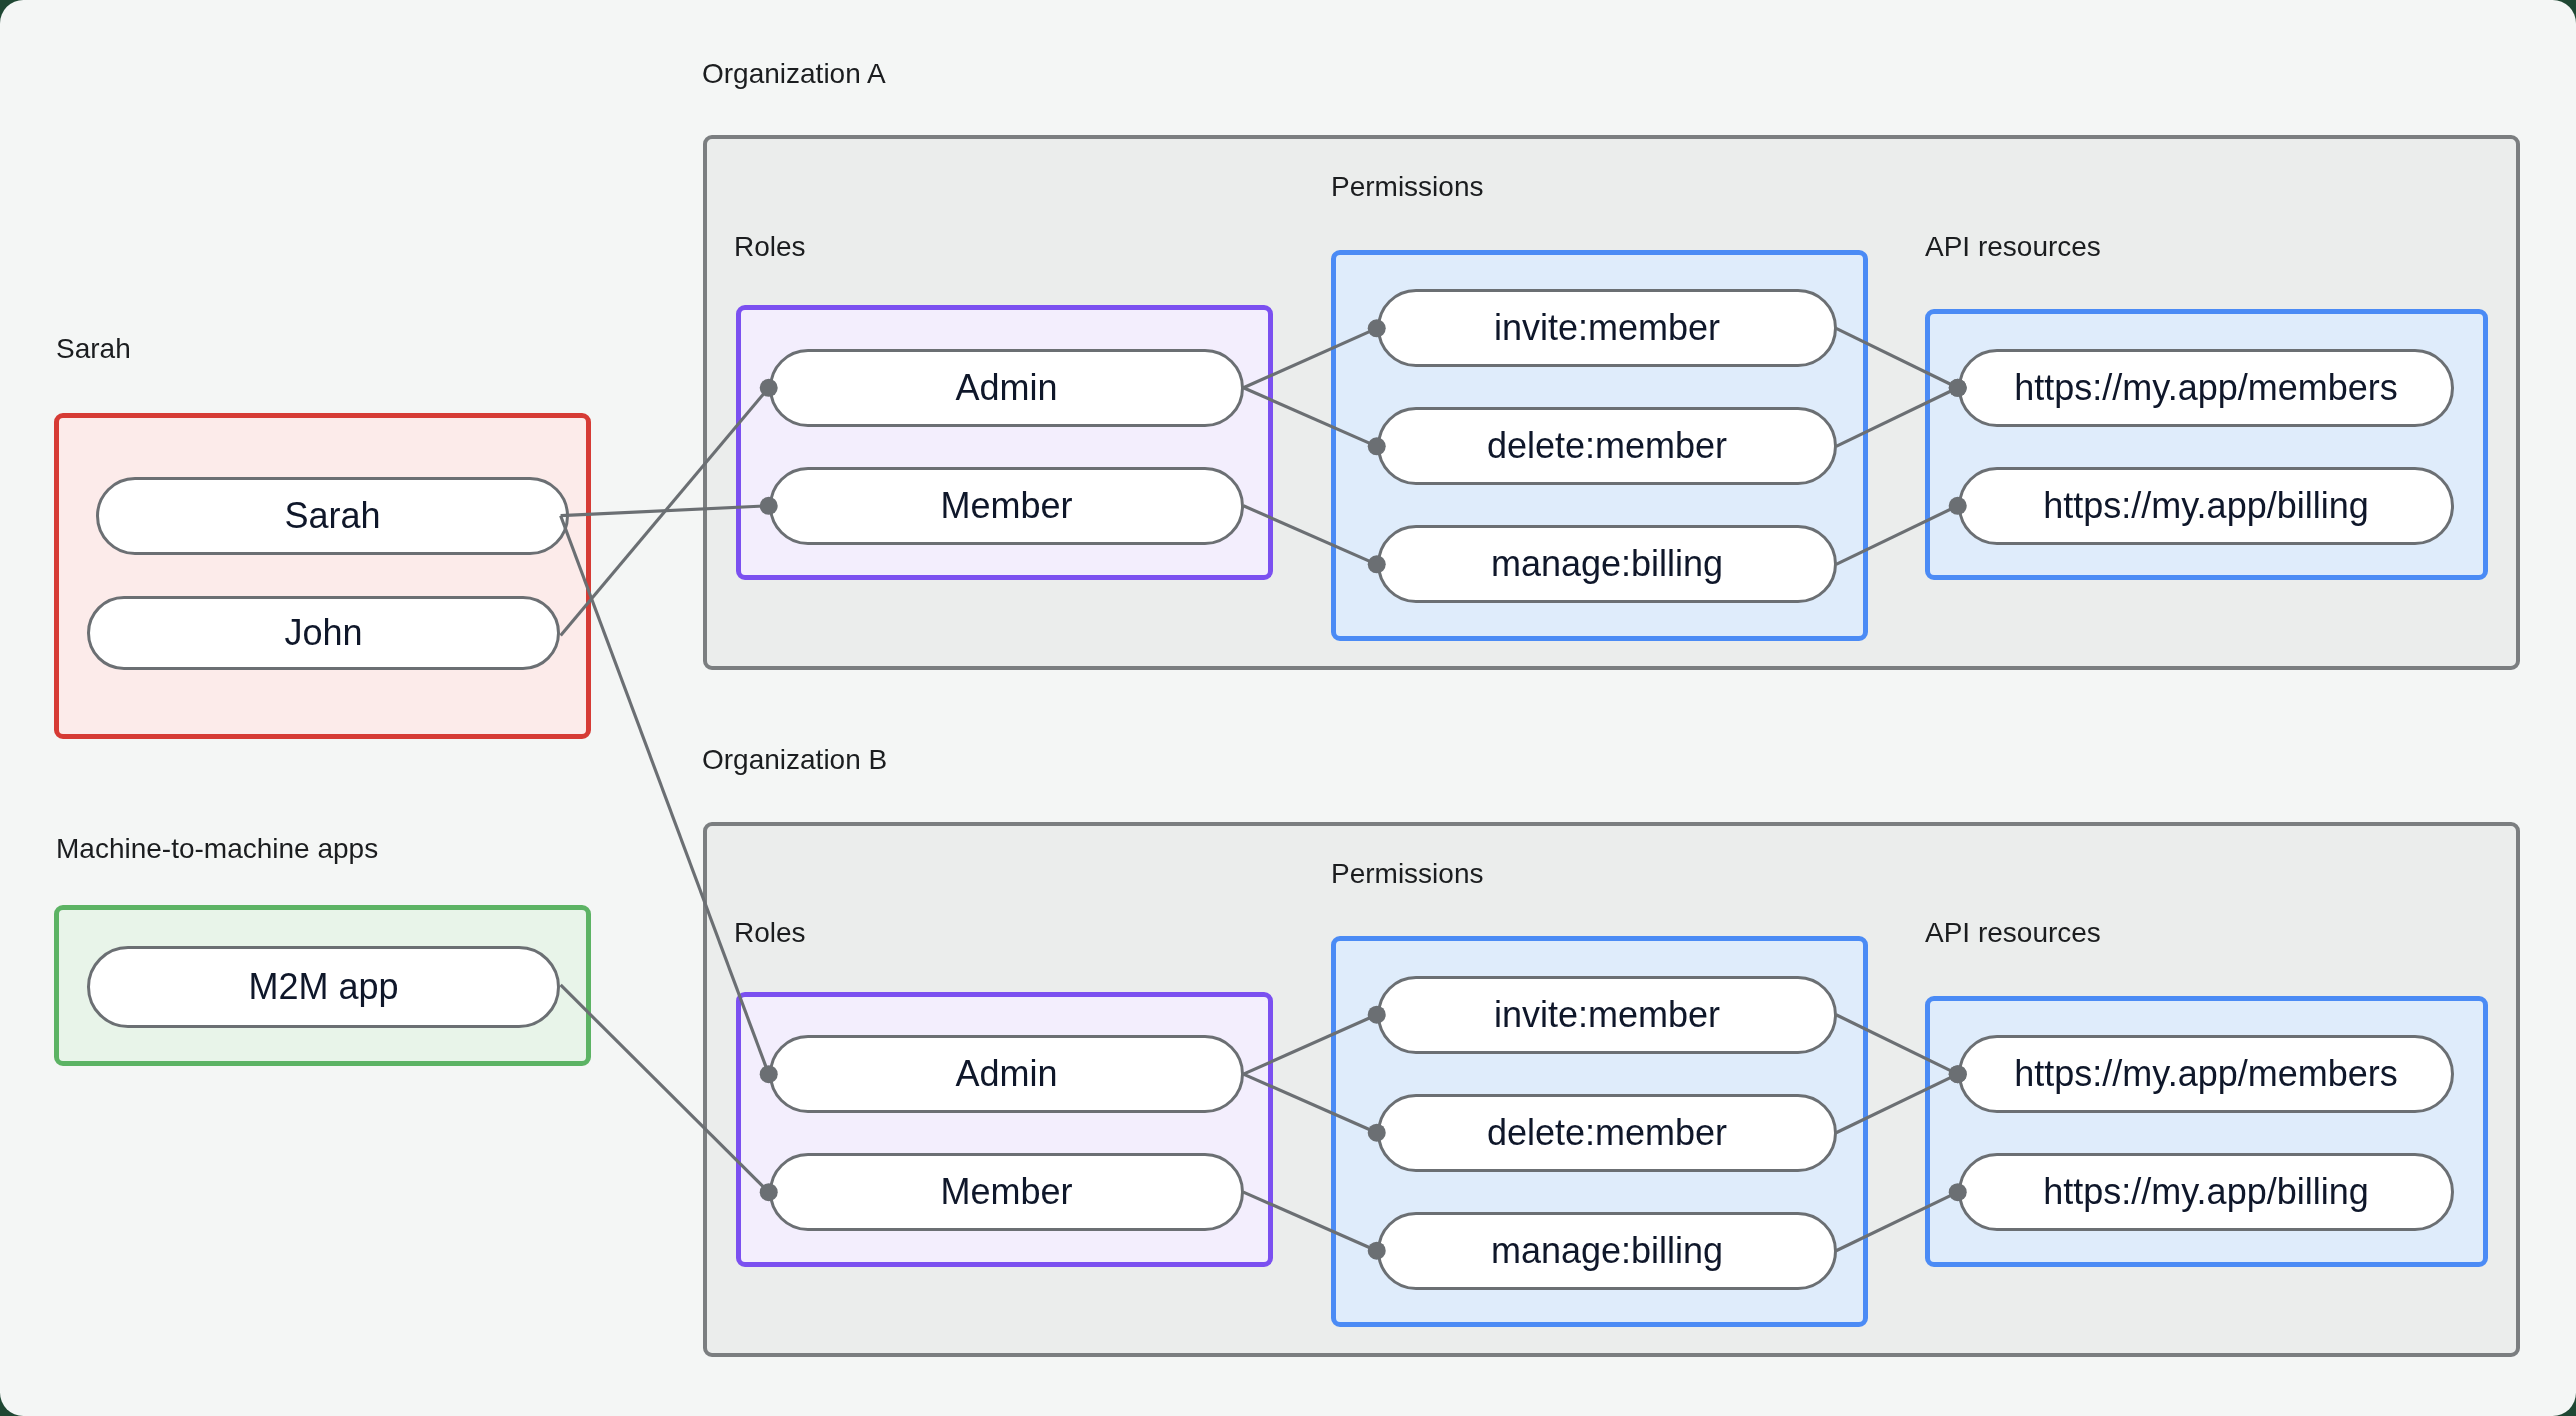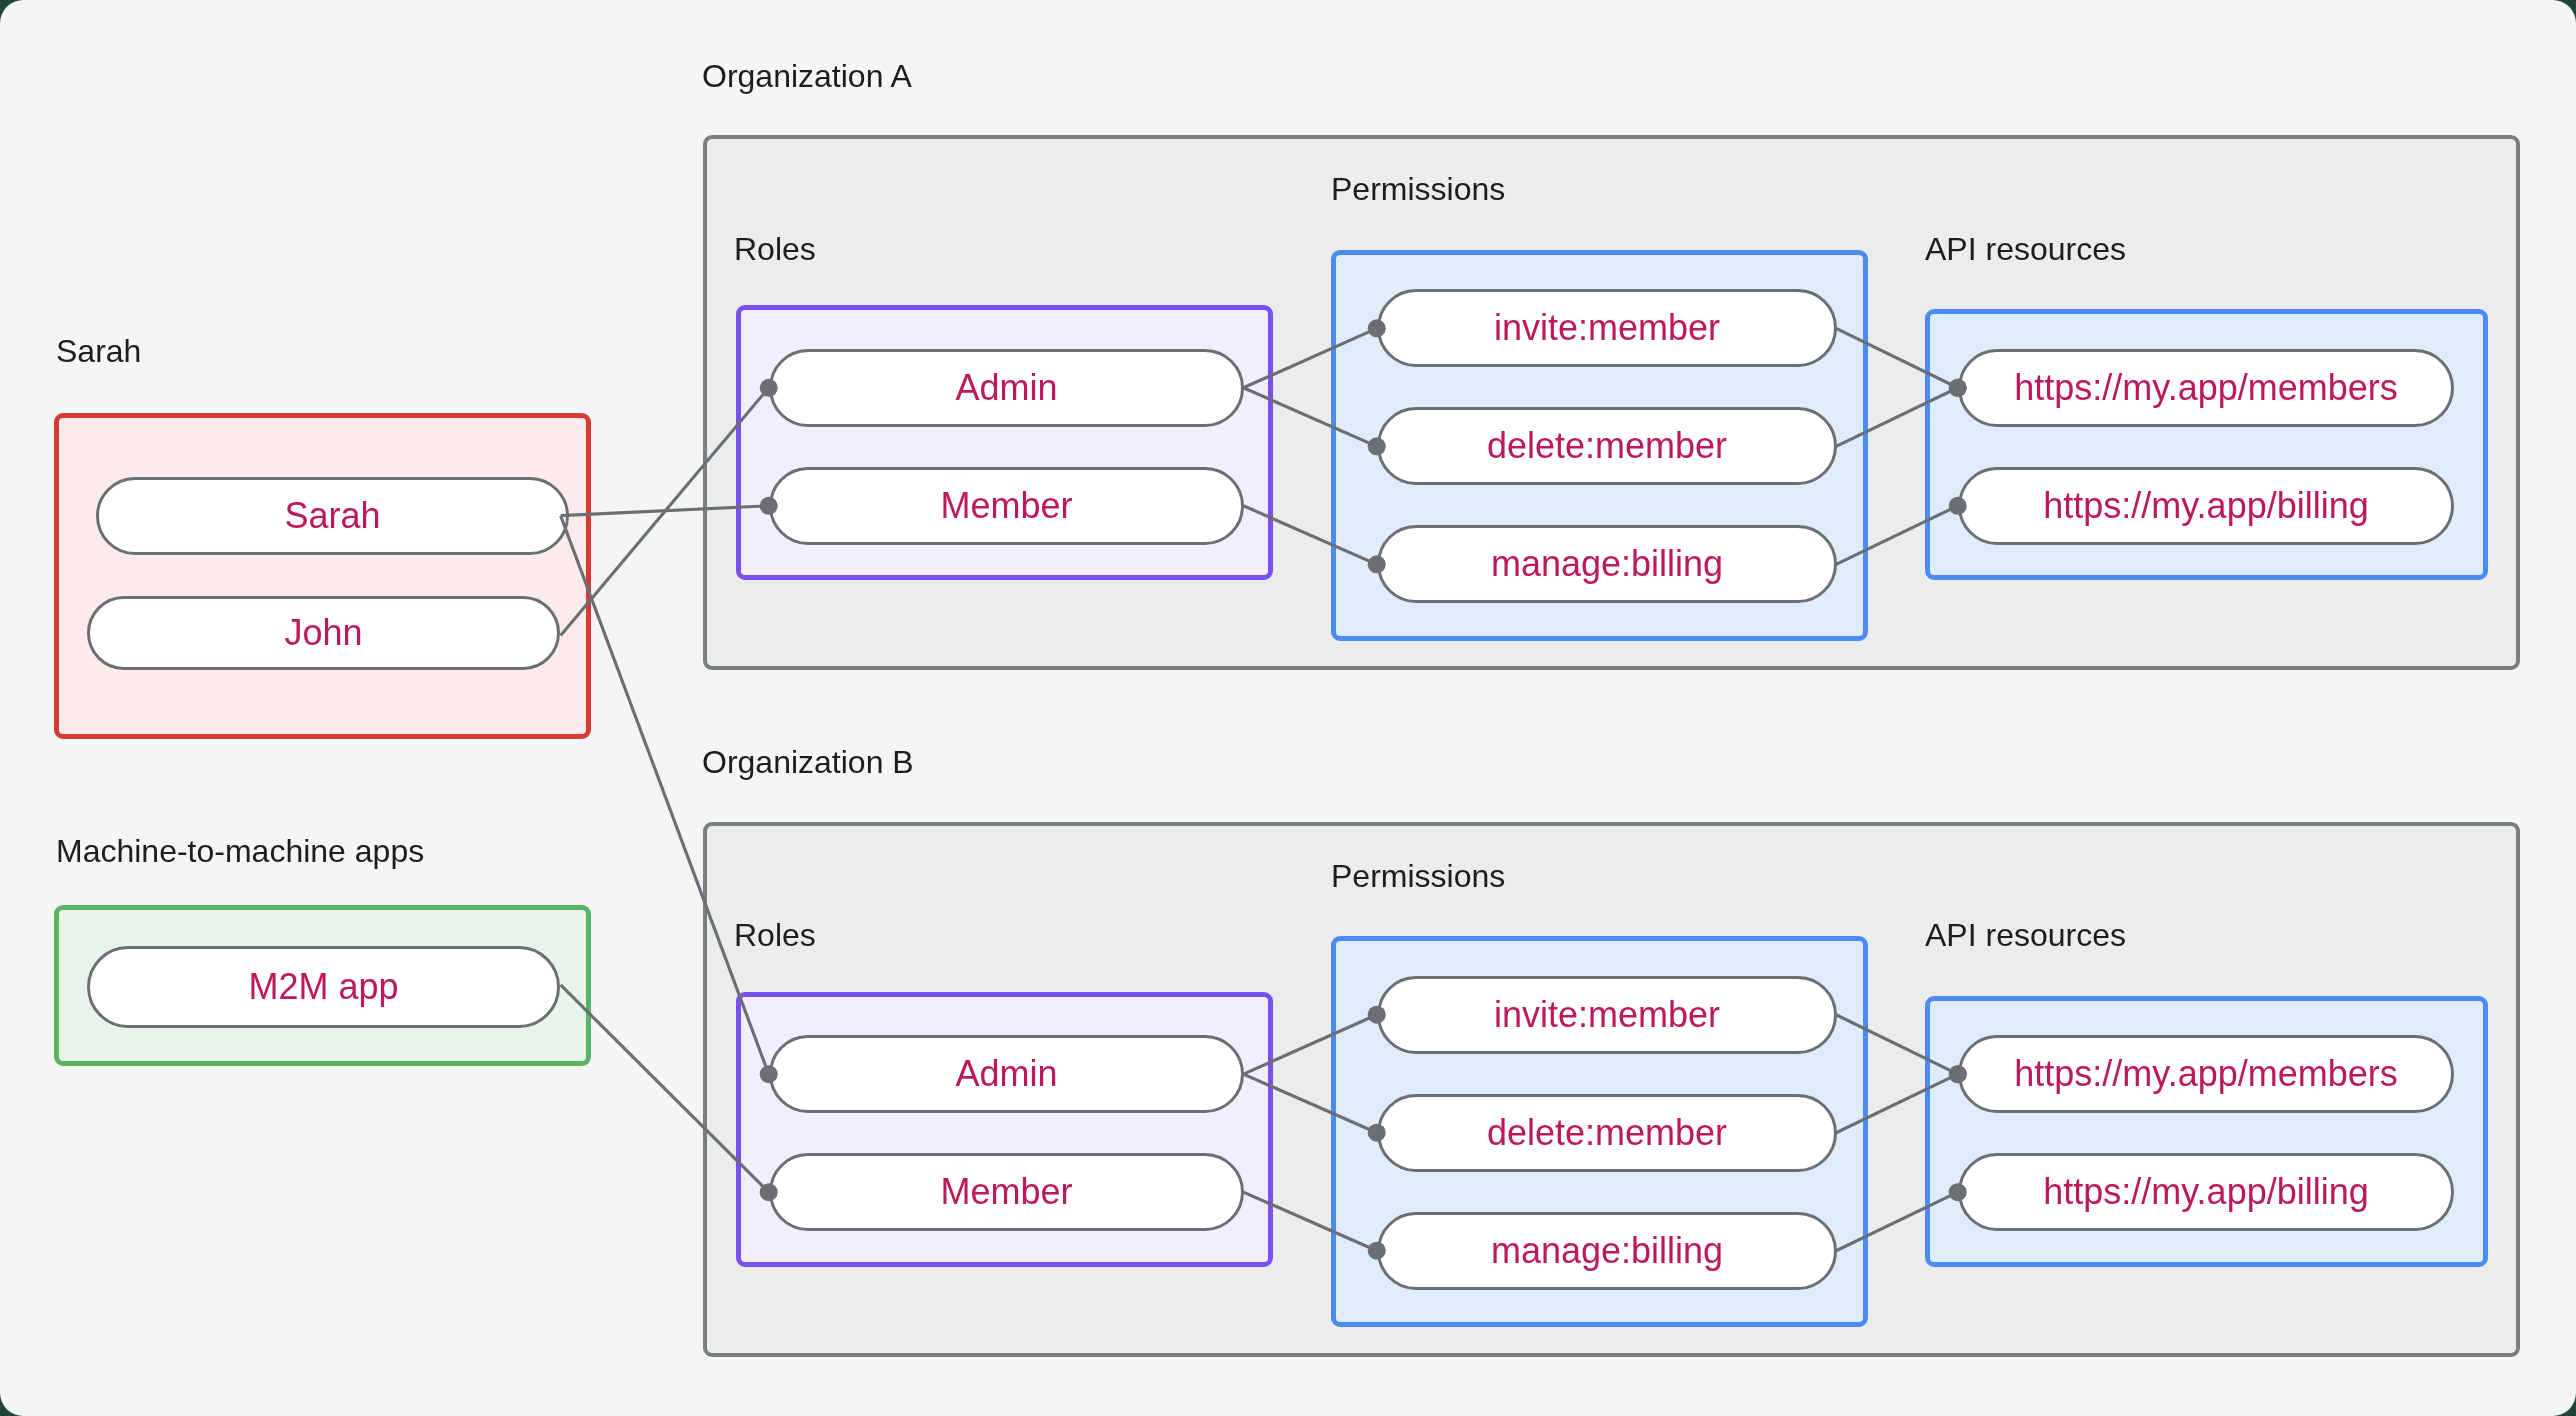--- a/index.html
+++ b/index.html
@@ -2,34 +2,34 @@
 <html style="font-size:14.4px"><head>
 <meta charset="utf-8">
 <style>
   html,body{margin:0;padding:0;background:#1f4733;}
   .page{
     position:relative;width:2576px;height:1416px;
     background:#f4f6f5;border-radius:23.4px;overflow:hidden;
     font-family:"Liberation Sans", sans-serif;color:#1b1d1f;
   }
   .grouplabel{
-    position:absolute;font-size:32px;line-height:1.15;font-weight:400;
+    position:absolute;font-size:28px;line-height:1.15;font-weight:400;
     color:#1b1d1f;white-space:nowrap;z-index:4;
   }
   .box{position:absolute;border-radius:9px;box-sizing:border-box;z-index:1;}
   .box.org{background:#ebedec;border:4.5px solid #7b7e80;}
   .box.red{background:#fcebea;border:5.4px solid #d63b35;z-index:2;}
   .box.green{background:#e8f4e9;border:5.4px solid #5cb364;z-index:2;}
   .box.purple{background:#f3eefd;border:5.4px solid #7b50f0;z-index:2;}
   .box.blue{background:#dfecfb;border:5.4px solid #4b8bf5;z-index:2;}
   .pill{
     position:absolute;background:#ffffff;border:3.2px solid #6b6f73;
     border-radius:54px;box-sizing:border-box;z-index:5;
     display:flex;align-items:center;justify-content:center;
-    font-size:36px;color:#be185d;white-space:nowrap;
+    font-size:36px;color:#0f172a;white-space:nowrap;
   }
   #edge-layer{
     position:absolute;left:0;top:0;width:2576px;height:1416px;
     z-index:8;pointer-events:none;overflow:visible;
   }
   #edge-layer line{stroke:#6b6f73;stroke-width:3.5;}
   #edge-layer circle{fill:#6b6f73;stroke:none;}
 </style>
 </head>
 <body>

